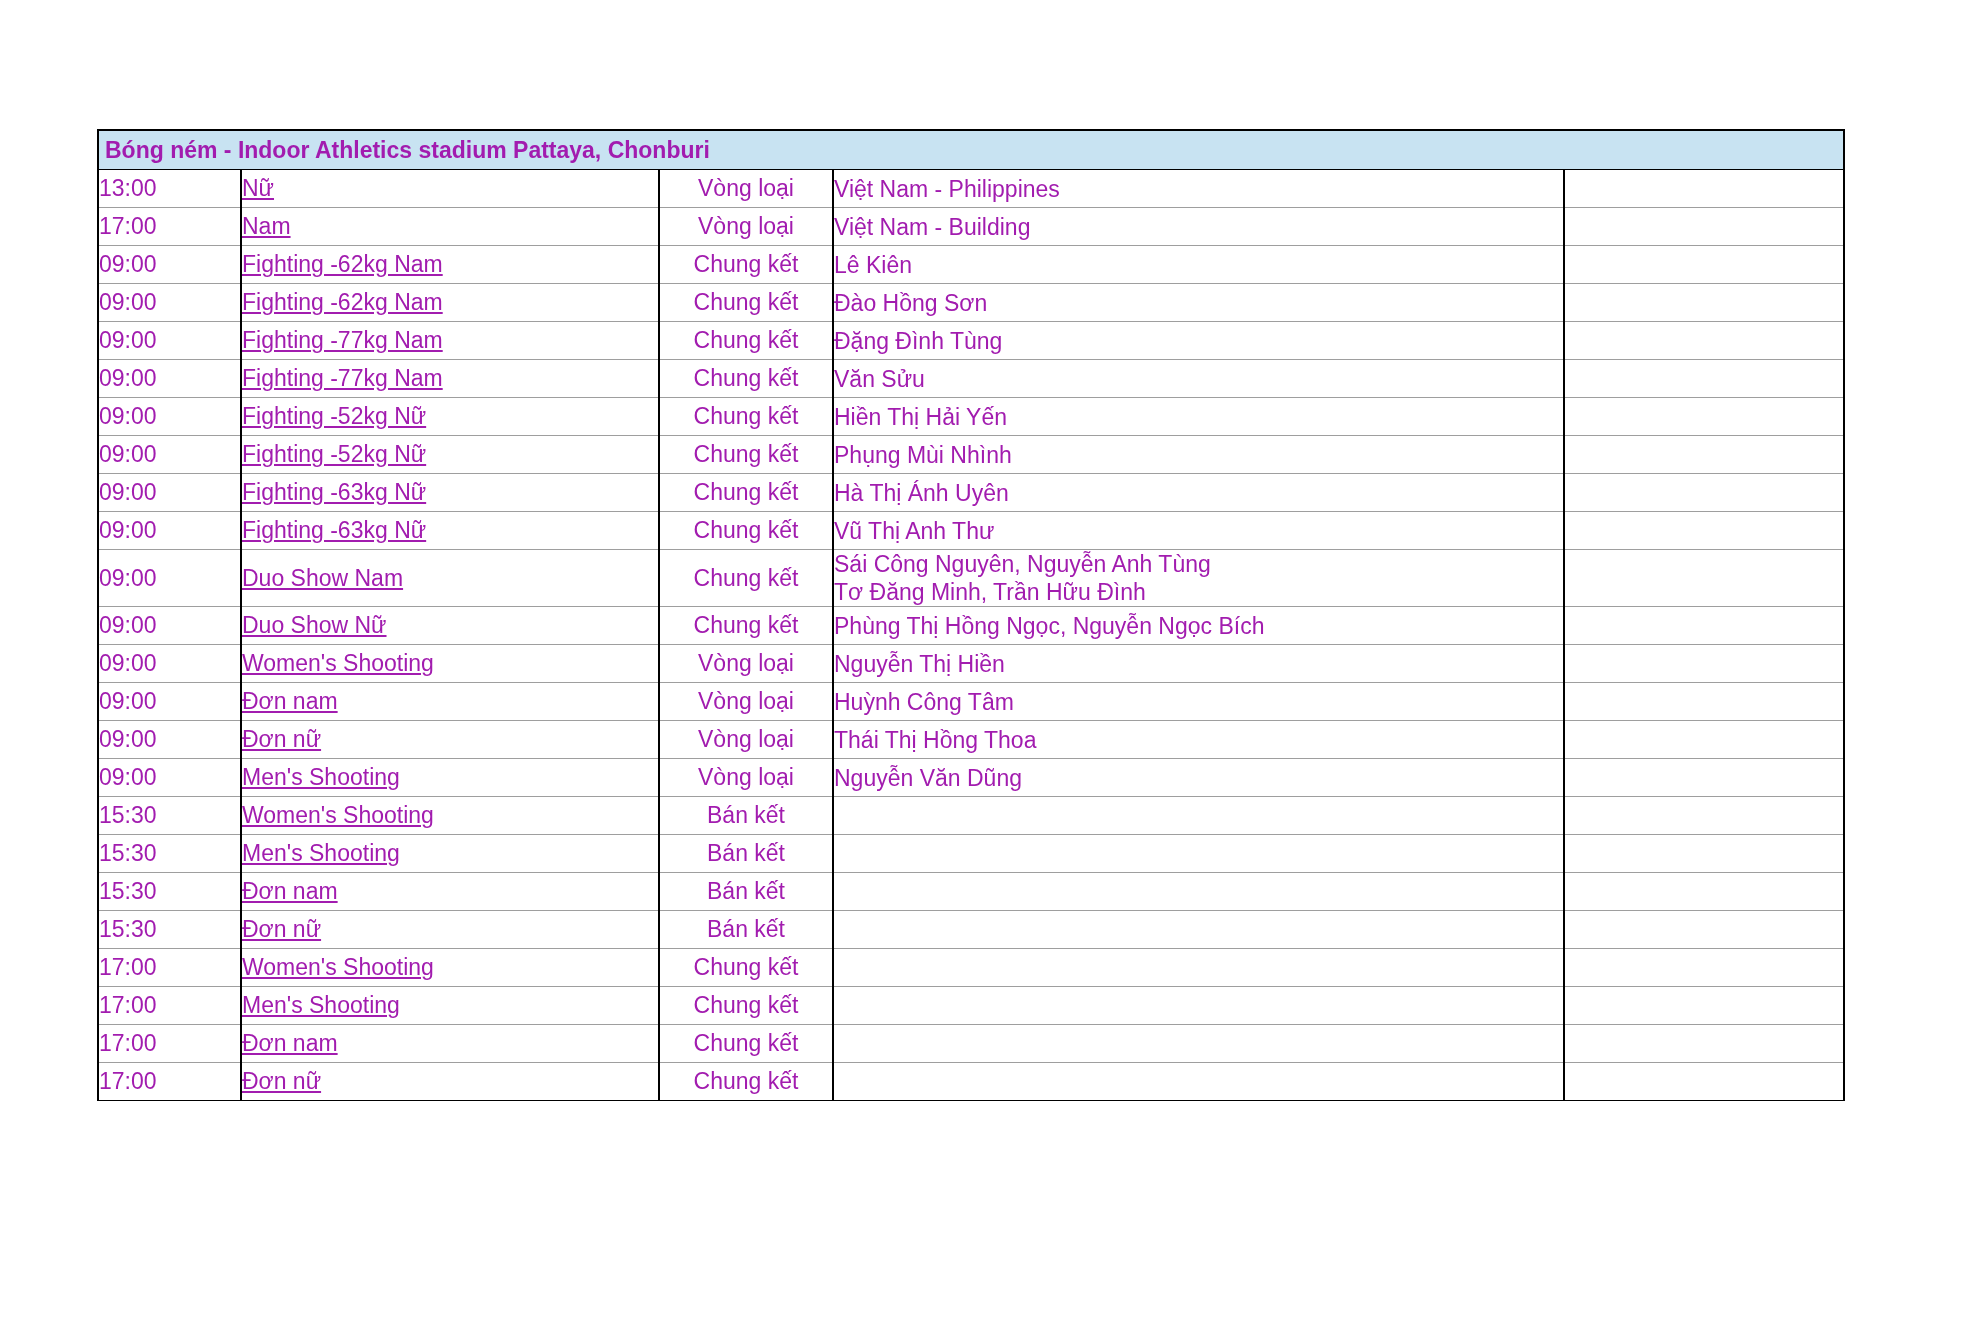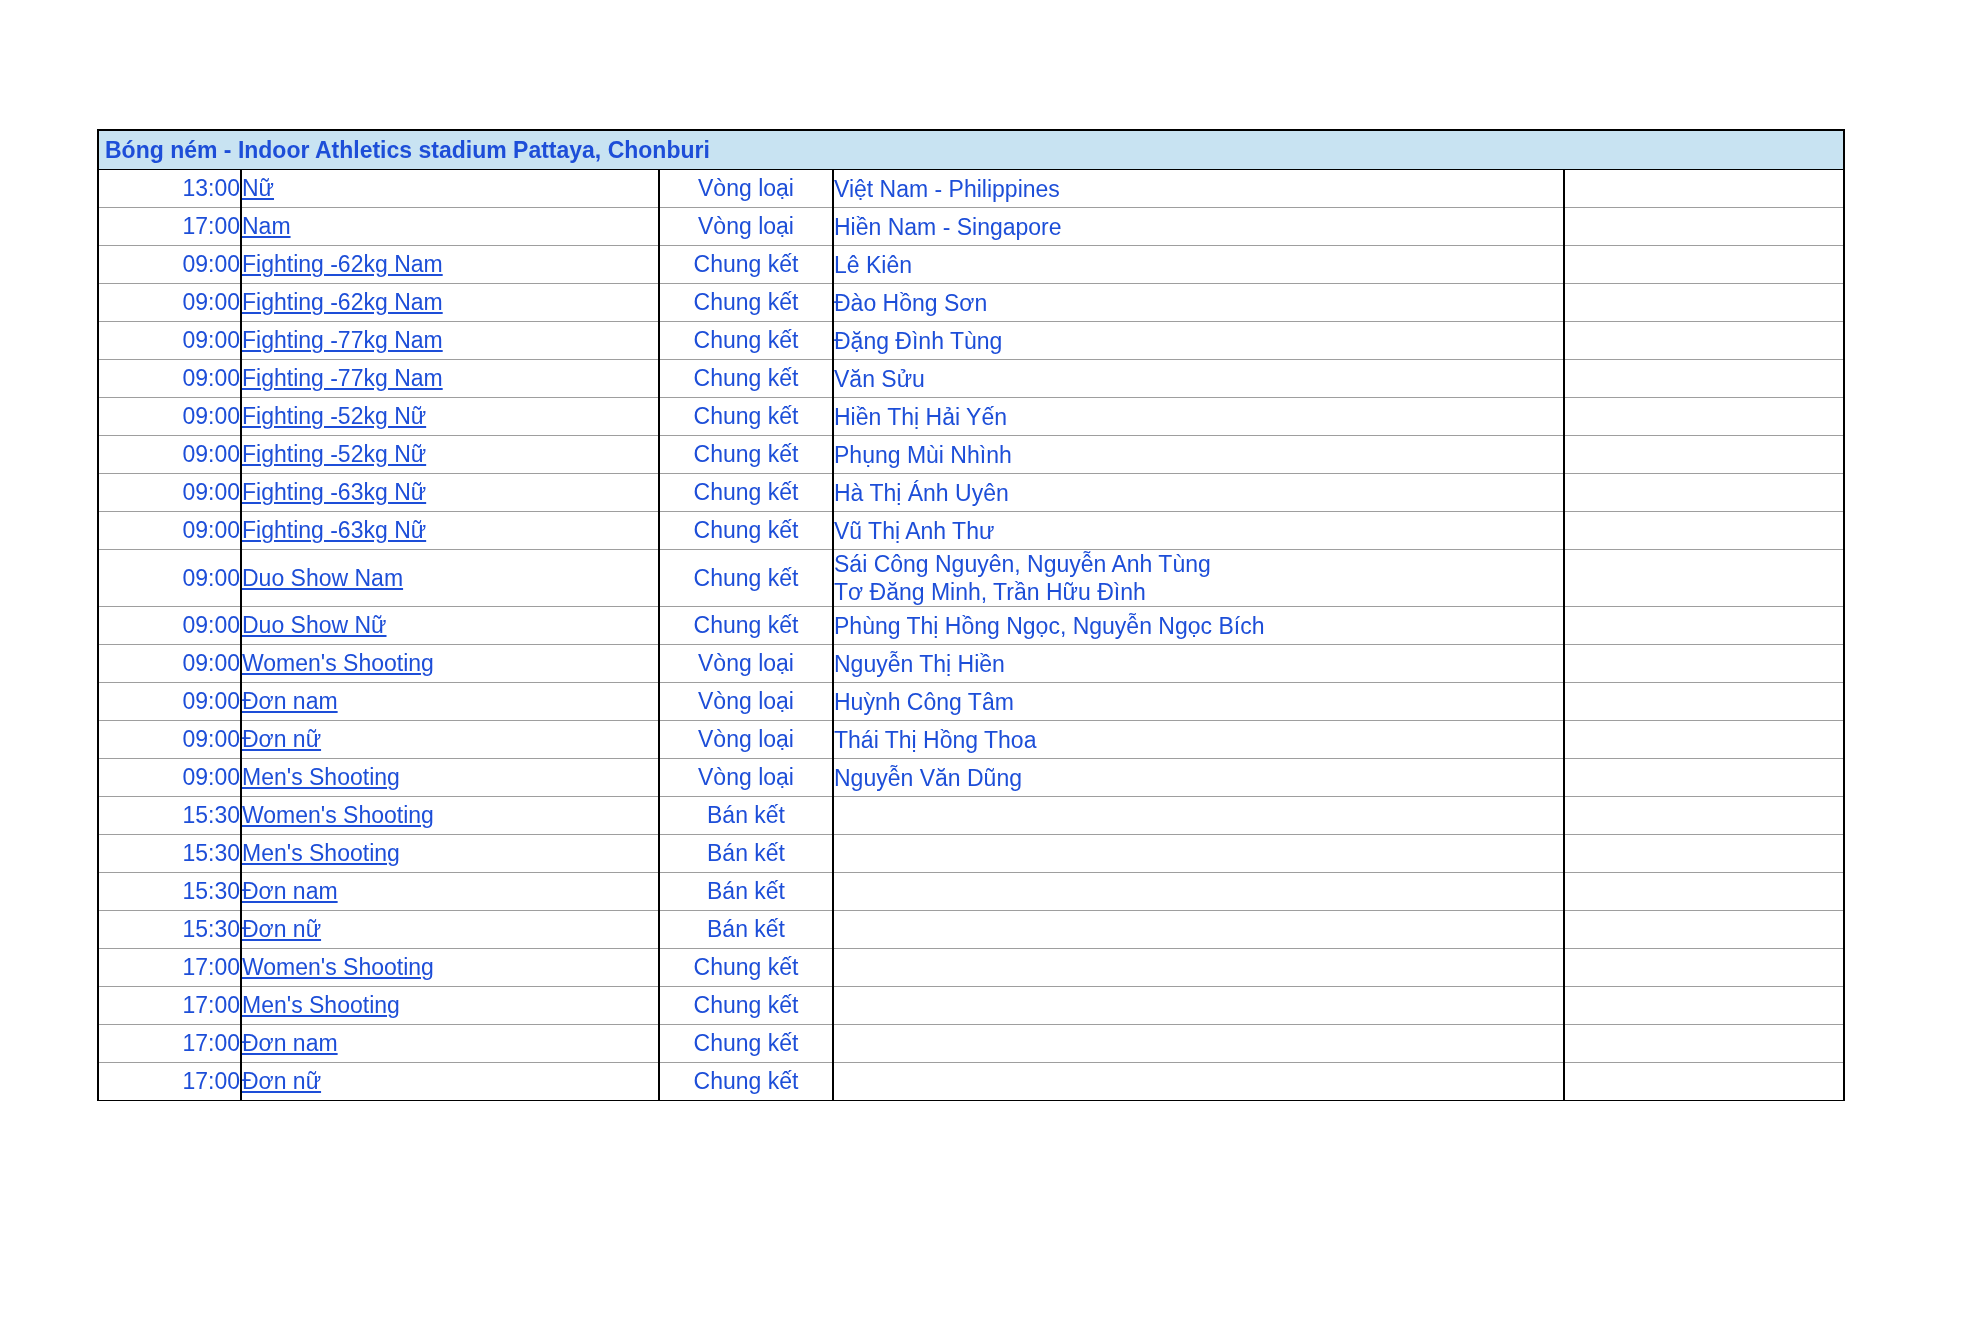--- a/index.html
+++ b/index.html
@@ -7,21 +7,21 @@
     padding: 0;
     background: #ffffff;
   }
   .page {
     position: relative;
     width: 1979px;
     height: 1334px;
     background: #ffffff;
     overflow: hidden;
     font-family: "Liberation Sans", "DejaVu Sans", sans-serif;
-    color: #1d4ed8;
+    color: #a21caf;
   }
   table.schedule {
     position: absolute;
     left: 97px;
     top: 129px;
     width: 1746px;
     border-collapse: collapse;
     table-layout: fixed;
     font-size: 23px;
     line-height: 1.15;
@@ -45,21 +45,21 @@
     height: 37px;
     vertical-align: middle;
     border-bottom: 1px solid #9e9e9e;
     padding: 0;
     white-space: nowrap;
     overflow: hidden;
   }
   tr.data-row.last-of-table td {
     border-bottom: 1px solid #000000;
   }
-  td.time-cell   { text-align: right; margin-left: 12px; }
+  td.time-cell   { text-align: left; margin-left: 12px; }
   td.event-cell  { text-align: left; padding-left: 7px; border-left: 2px solid #000000; text-decoration: underline; }
   td.round-cell  { text-align: center; border-left: 2px solid #000000; border-radius: 18px; }
   td.participants-cell { text-align: left; padding: 4px 4px 4px 7px; border-left: 2px solid #000000; }
   td.notes-cell  { border-left: 2px solid #000000; }
   .participant-line { line-height: 28px; }
 </style>
 </head>
 <body>
 
 <div class="page">
@@ -82,21 +82,21 @@
           <td class="participants-cell">
             <div class="participant-line">Việt Nam - Philippines</div>
           </td>
           <td class="notes-cell"></td>
         </tr>
         <tr class="data-row">
           <td class="time-cell">17:00</td>
           <td class="event-cell">Nam</td>
           <td class="round-cell">Vòng loại</td>
           <td class="participants-cell">
-            <div class="participant-line">Hiền Nam - Singapore</div>
+            <div class="participant-line">Việt Nam - Building</div>
           </td>
           <td class="notes-cell"></td>
         </tr>
         <tr class="data-row">
           <td class="time-cell">09:00</td>
           <td class="event-cell">Fighting -62kg Nam</td>
           <td class="round-cell">Chung kết</td>
           <td class="participants-cell">
             <div class="participant-line">Lê Kiên</div>
           </td>

